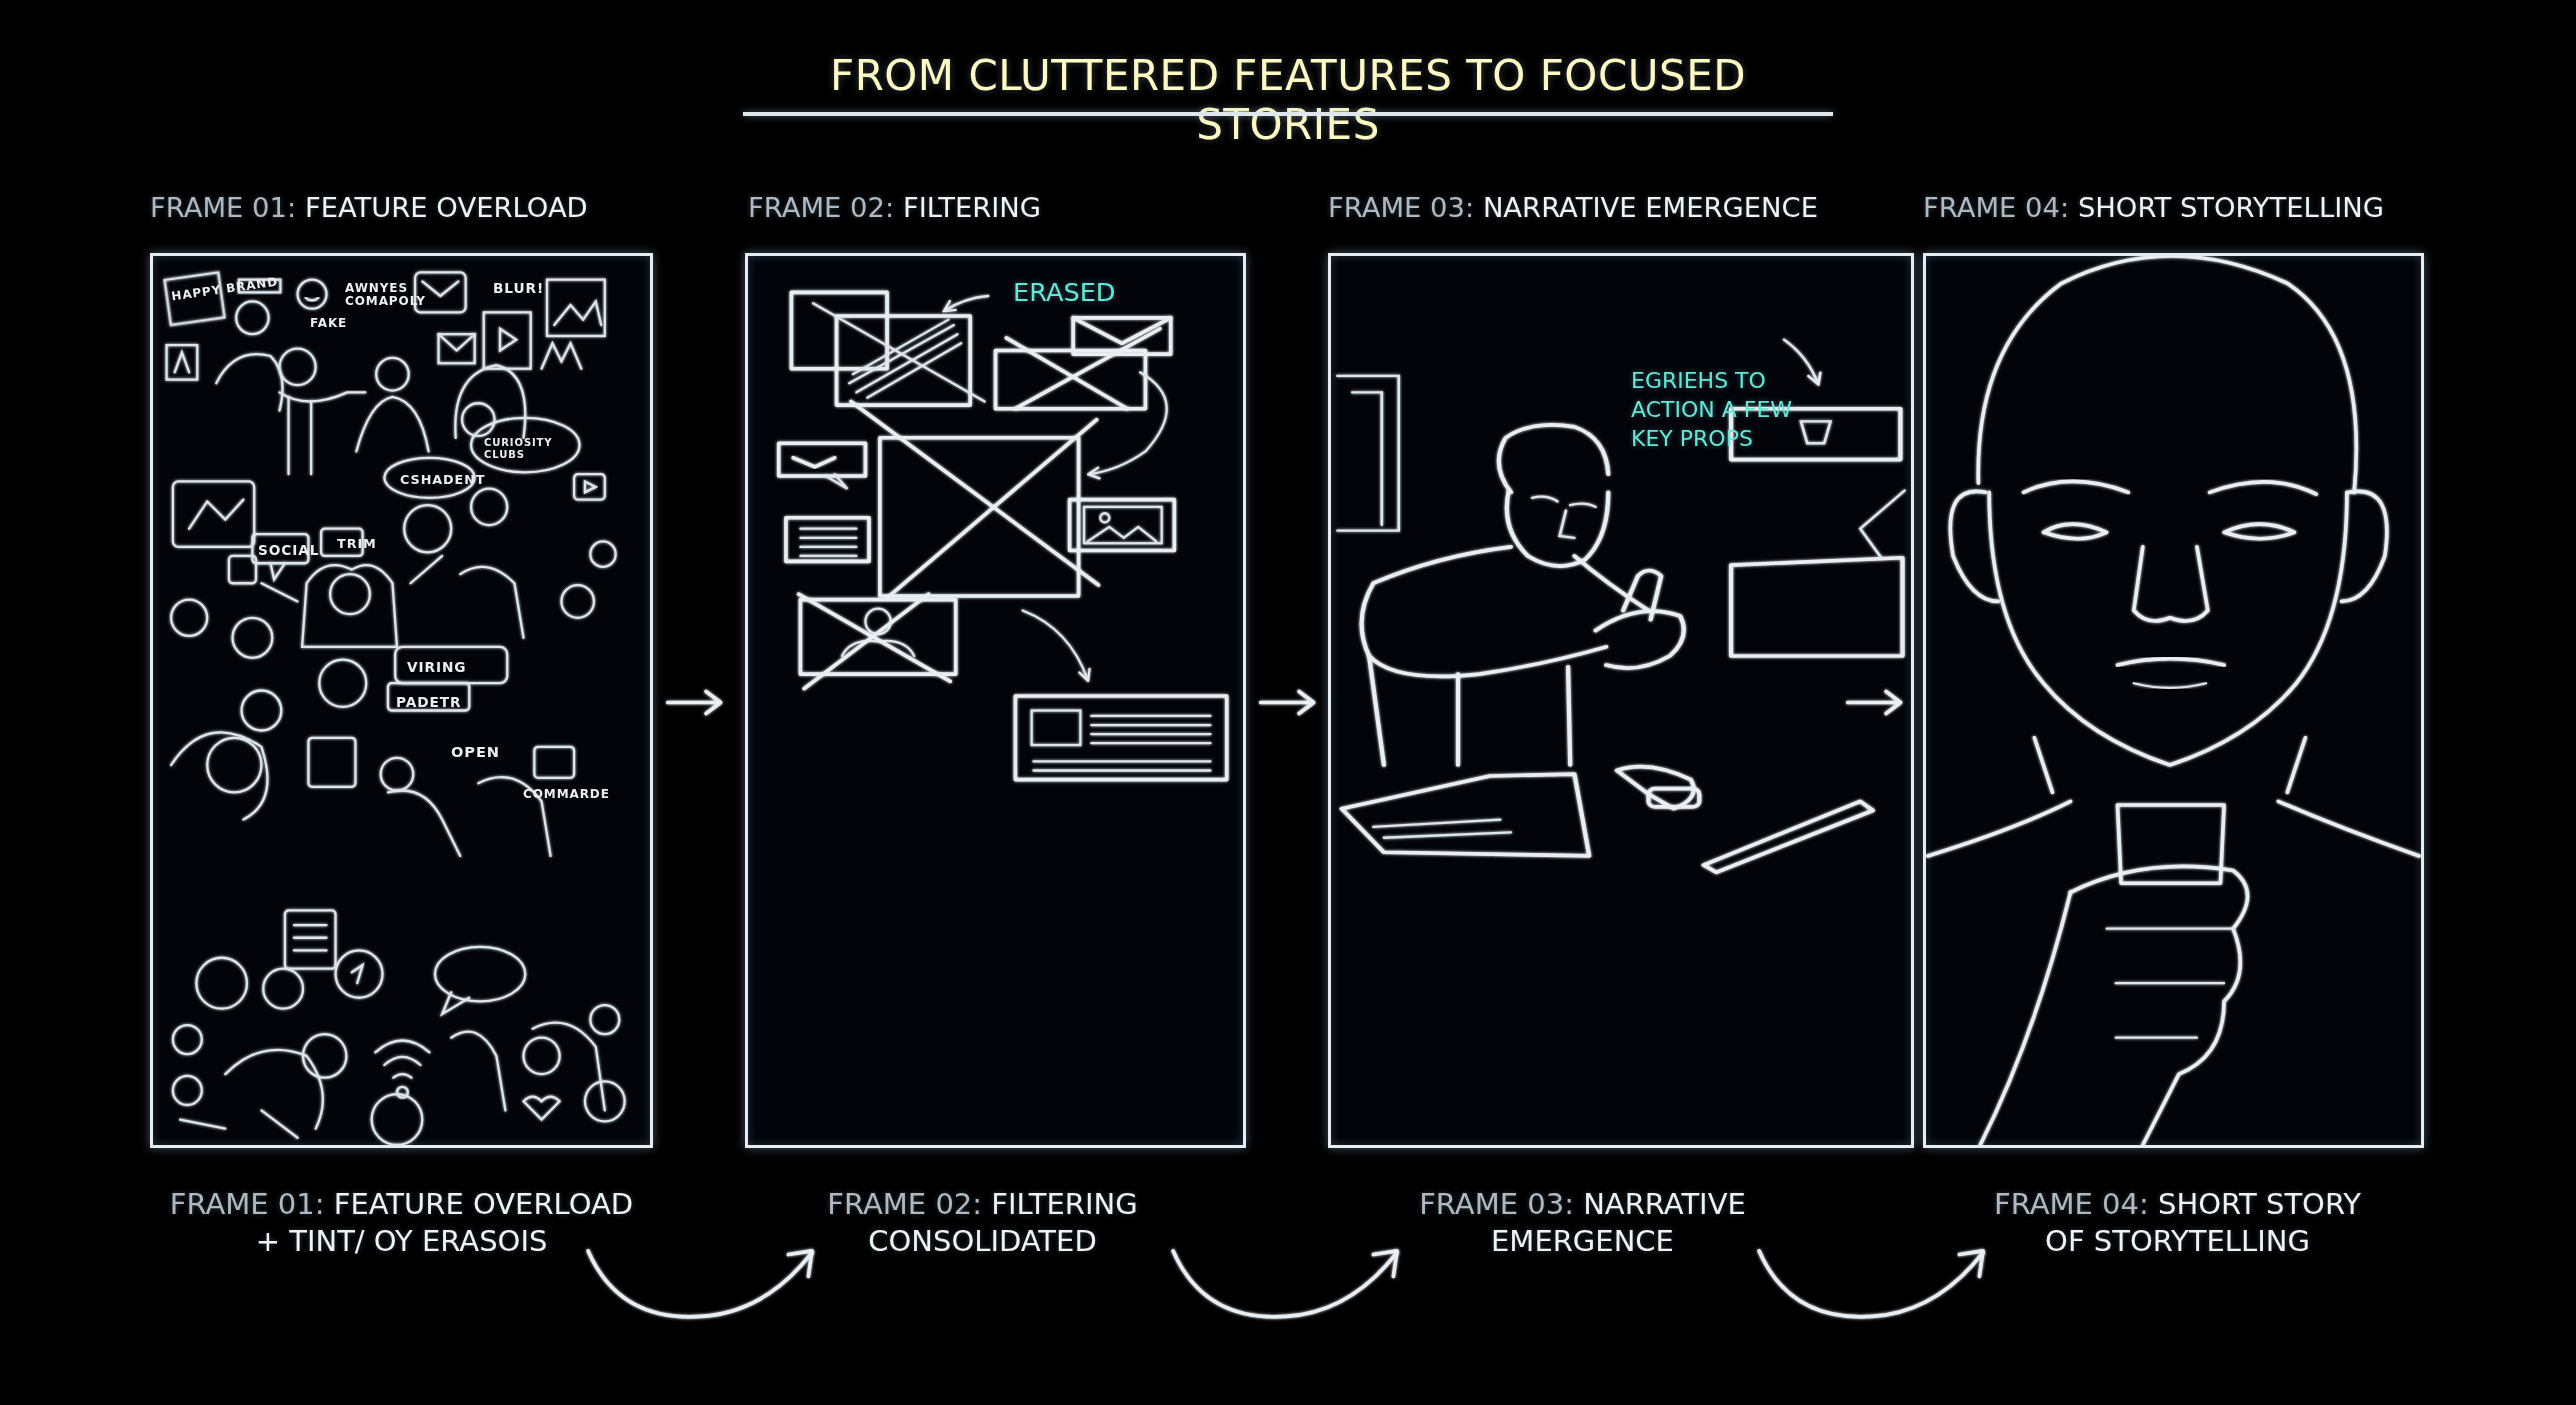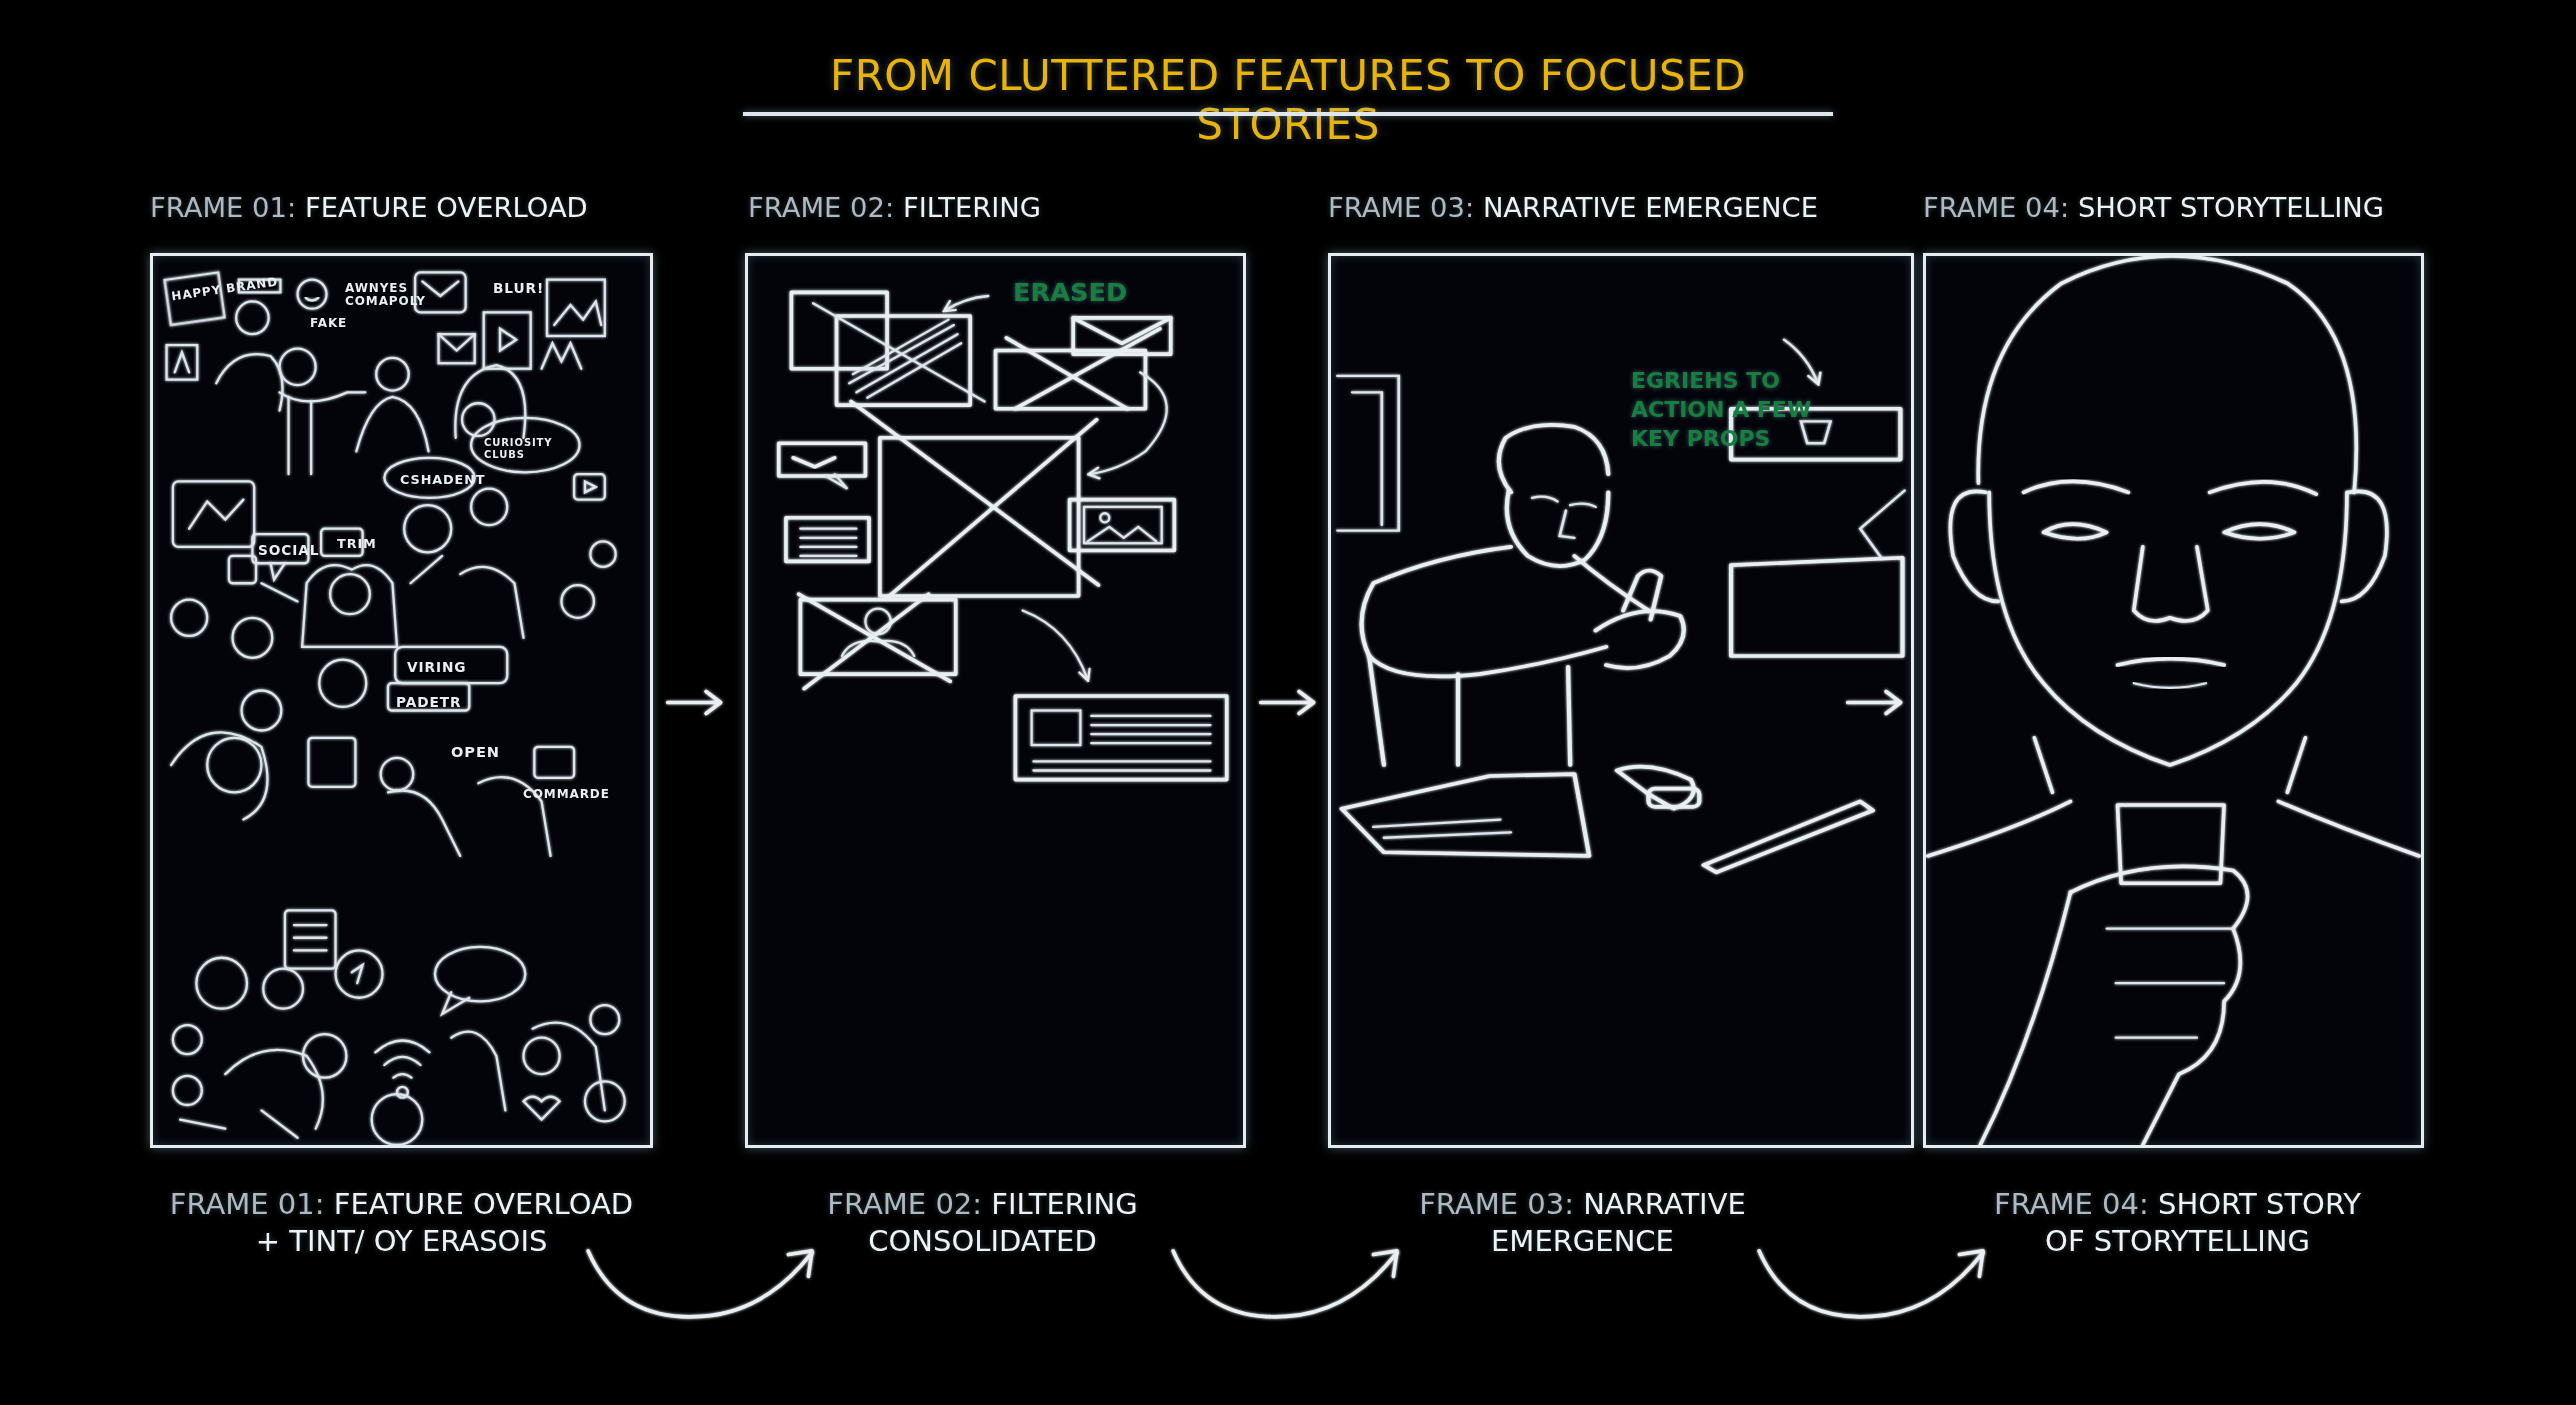--- a/index.html
+++ b/index.html
@@ -2,42 +2,42 @@
 <html style="font-size:14.6px"><head>
 <meta charset="utf-8">
 <style>
   html, body { margin: 0; padding: 0; background: #000; }
   body {
     width: 2576px; height: 1405px; position: relative; overflow: hidden;
     font-family: "DejaVu Sans", sans-serif; color: #e8eef2;
   }
   .title {
     position: absolute; left: 743px; top: 51px; width: 1090px;
-    text-align: center; font-size: 42px; letter-spacing: 0.5px; color: #eab308;
+    text-align: center; font-size: 42px; letter-spacing: 0.5px; color: #fef9c3;
     text-shadow: 0 0 7.3px rgba(160,200,230,0.35);
   }
   .title-rule {
     position: absolute; left: 743px; top: 112px; width: 1090px; height: 3.7px;
     background: #dfe7ec; box-shadow: 0 0 7.3px rgba(160,200,230,0.5);
   }
   .frame-label {
     position: absolute; top: 192px; font-size: 27.4px; white-space: nowrap;
     text-shadow: 0 0 5.5px rgba(160,200,230,0.3);
   }
   .frame-label .pre { color: #aeb9c1; }
   .frame-label .main { color: #eef3f6; }
   .panel {
     position: absolute; top: 253px; height: 895px;
     border: 3.7px solid #e6edf1; box-sizing: border-box; background: #02040a;
     box-shadow: 0 0 9.1px rgba(150,190,220,0.45), inset 0 0 9.1px rgba(150,190,220,0.25);
   }
   .panel svg { position: absolute; left: 0; top: 0; width: 100%; height: 100%; }
   .ink { fill: none; stroke: #e8eef2; stroke-width: 4; stroke-linecap: round; stroke-linejoin: round; filter: url(#glow); }
   .ink-thin { fill: none; stroke: #dde6ec; stroke-width: 2.5; stroke-linecap: round; filter: url(#glow); }
-  .panel-text { position: absolute; color: #15803d; font-size: 25.6px; line-height: 33px; text-shadow: 0 0 5.5px rgba(160,200,230,0.4); font-weight: bold; }
+  .panel-text { position: absolute; color: #5eead4; font-size: 25.6px; line-height: 33px; text-shadow: 0 0 5.5px rgba(160,200,230,0.4); }
   .f1-text { position: absolute; color: #e8eef2; font-size: 16.5px; font-weight: bold; letter-spacing: 0.9px; }
   .h-arrow { position: absolute; top: 684px; width: 64px; height: 37px; }
   .caption {
     position: absolute; top: 1186px; font-size: 29px; line-height: 37px; text-align: center; white-space: nowrap;
     text-shadow: 0 0 5.5px rgba(160,200,230,0.3);
   }
   .caption .pre { color: #aeb9c1; }
   .caption .main { color: #eef3f6; }
   .curve-arrow { position: absolute; top: 1240px; width: 238px; height: 91px; }
 </style>

